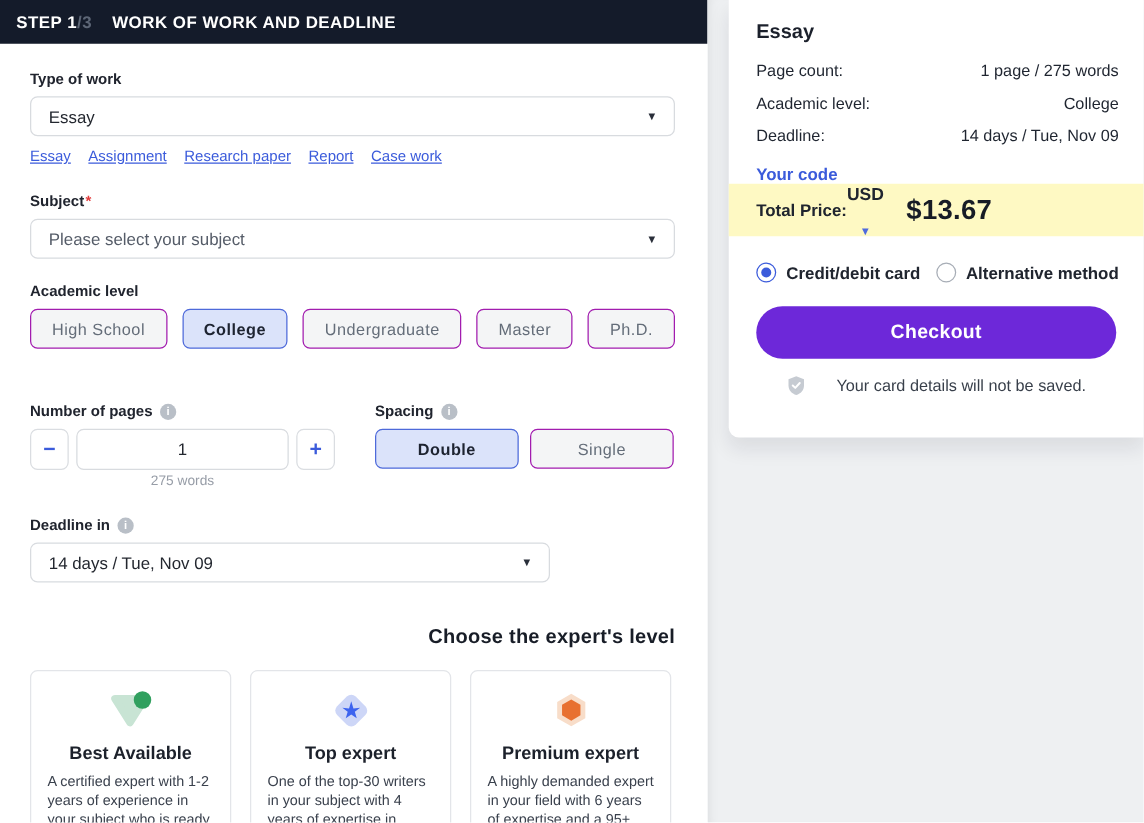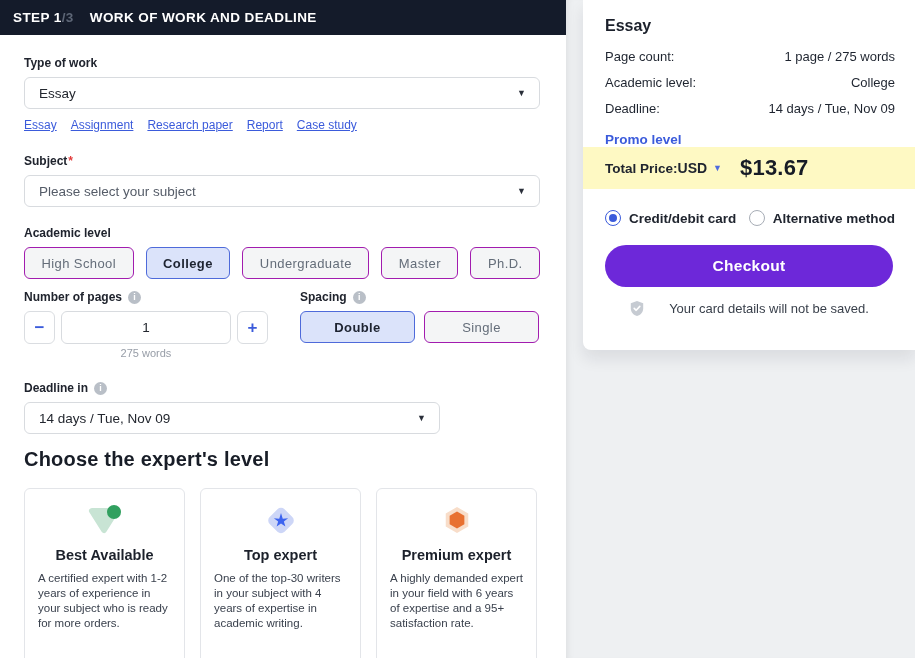--- a/index.html
+++ b/index.html
@@ -25,53 +25,53 @@
   .select.placeholder{color:#555c68;}
   .quick-links{display:flex;gap:14px;margin-top:9px;font-size:12px;}
   .quick-links span{color:#3b5bdb;text-decoration:underline;font-weight:500;cursor:pointer;}
   .group-subject{margin-top:22px;}
   .group-level{margin-top:19px;}
   .level-row{display:flex;gap:12px;}
   .pill-btn{height:32px;border:1px solid #a21caf;background:#f4f5f6;border-radius:6px;color:#646d79;
     font-size:13px;letter-spacing:.4px;display:flex;align-items:center;justify-content:center;
     cursor:pointer;box-sizing:border-box;flex:1 1 auto;padding:0 10px;white-space:nowrap;}
   .pill-btn.selected{background:#dbe3fa;border:1.5px solid #4e6ada;color:#1d2330;font-weight:700;}
-  .group-pages{margin-top:11px;position:relative;height:70px;}
+  .group-pages{margin-top:43px;position:relative;height:70px;}
   .stepper{display:flex;gap:6px;}
   .step-btn{width:31px;height:33px;border:1px solid #dadde1;border-radius:6px;background:#fff;color:#3b5bdb;
     font-size:17px;font-weight:700;display:flex;align-items:center;justify-content:center;cursor:pointer;box-sizing:border-box;}
   .pages-input{width:170px;height:33px;border:1px solid #d8dbdf;border-radius:6px;text-align:center;
     font-size:13.5px;color:#23272f;box-sizing:border-box;font-family:inherit;}
   .words-hint{width:170px;margin-left:37px;text-align:center;font-size:11px;color:#979da7;margin-top:3px;}
   .spacing-group{position:absolute;left:276px;top:0;}
   .spacing-row{display:flex;gap:9px;}
   .spacing-row .pill-btn{width:115px;flex:0 0 auto;padding-left:10px;}
   .group-deadline{margin-top:21px;}
   .group-deadline .select{width:416px;}
-  .expert-title{margin-top:14px;font-size:20px;font-weight:800;color:#181d27;letter-spacing:.2px;}
+  .expert-title{margin-top:35px;font-size:16px;font-weight:800;color:#181d27;letter-spacing:.2px;text-align:right;}
   .cards{display:flex;gap:15px;margin-top:17px;}
   .card{width:161px;height:185px;border:1px solid #e3e5e9;border-radius:6px;display:flex;flex-direction:column;
     align-items:center;padding-top:14px;box-sizing:border-box;background:#fff;cursor:pointer;}
   .card-title{font-size:14.5px;font-weight:800;color:#1c212b;margin-top:8px;}
   .card-desc{font-size:11.5px;line-height:15px;color:#3a414d;margin-top:8px;padding:0 11px 0 13px;align-self:stretch;}
   
   .right{position:absolute;left:566px;top:0;width:349px;height:658px;background:#eef0f2;
     box-shadow:inset 7px 0 9px -7px rgba(0,0,0,.10);}
   .summary-card{position:absolute;left:17px;top:0;width:332px;height:350px;background:#fff;
     border-radius:0 0 0 8px;box-shadow:0 9px 16px rgba(20,27,42,.09);box-sizing:border-box;}
   .summary-title{padding:17px 20px 0 22px;font-size:16px;font-weight:800;color:#1b202b;}
   .summary-rows{margin-top:14px;padding:0 20px 0 22px;}
   .srow{display:flex;justify-content:space-between;font-size:13px;color:#1f2530;margin-bottom:11px;}
   .srow .sval{font-weight:500;}
   .promo{margin-top:16px;padding:0 20px 0 22px;color:#3b5bdb;font-weight:700;font-size:13.5px;cursor:pointer;}
   .total-band{background:#fef9c3;height:42px;display:flex;align-items:center;
     justify-content:flex-start;padding:0 20px 0 22px;}
   .total-label{font-size:13.5px;font-weight:700;color:#20252f;}
   .total-right{display:flex;align-items:center;gap:18px;}
-  .currency{display:flex;align-items:center;gap:6px;font-size:14px;font-weight:700;color:#20252f;cursor:pointer;}
+  .currency{display:flex;align-items:center;gap:17px;font-size:14px;font-weight:700;color:#20252f;cursor:pointer;flex-direction:column;}
   .caret-blue{color:#4f6bdd;font-size:9px;}
   .amount{font-size:22px;font-weight:800;color:#171c26;letter-spacing:.2px;}
   .pay-row{margin:21px 20px 0 22px;display:flex;justify-content:space-between;align-items:center;}
   .pay-opt{display:flex;align-items:center;gap:8px;font-size:13.5px;font-weight:600;color:#20252f;cursor:pointer;white-space:nowrap;}
   .radio{width:16px;height:16px;border-radius:50%;border:1.5px solid #a7adb6;box-sizing:border-box;position:relative;flex:0 0 auto;}
   .radio.sel{border-color:#3b5bdb;}
   .radio.sel::after{content:"";position:absolute;left:2.5px;top:2.5px;width:8px;height:8px;border-radius:50%;background:#3b5bdb;}
   .checkout{margin:19px 22px 0;height:42px;border-radius:21px;background:#6d28d9;color:#fff;
     font-weight:700;font-size:15.5px;display:flex;align-items:center;justify-content:center;letter-spacing:.3px;cursor:default;}
   .note{margin-top:13px;display:flex;gap:24px;justify-content:center;align-items:center;font-size:13px;color:#383f4a;}
@@ -93,21 +93,21 @@
     </div>
     <div class="select">
       <span>Essay</span>
       <span class="caret">▼</span>
     </div>
     <div class="quick-links">
       <span>Essay</span>
       <span>Assignment</span>
       <span>Research paper</span>
       <span>Report</span>
-      <span>Case study</span>
+      <span>Case work</span>
     </div>
 
     <div class="group-subject">
       <div class="field-label">
         <span><span>Subject</span><span class="req">*</span></span>
       </div>
       <div class="select placeholder">
         <span>Please select your subject</span>
         <span class="caret">▼</span>
       </div>
@@ -210,21 +210,21 @@
       <div class="srow">
         <span>Academic level:</span>
         <span class="sval">College</span>
       </div>
       <div class="srow">
         <span>Deadline:</span>
         <span class="sval">14 days / Tue, Nov 09</span>
       </div>
     </div>
 
-    <div class="promo">Promo level</div>
+    <div class="promo">Your code</div>
 
     <div class="total-band">
       <span class="total-label">Total Price:</span>
       <div class="total-right">
         <span class="currency">
           <span>USD</span>
           <span class="caret-blue">▼</span>
         </span>
         <span class="amount">$13.67</span>
       </div>

